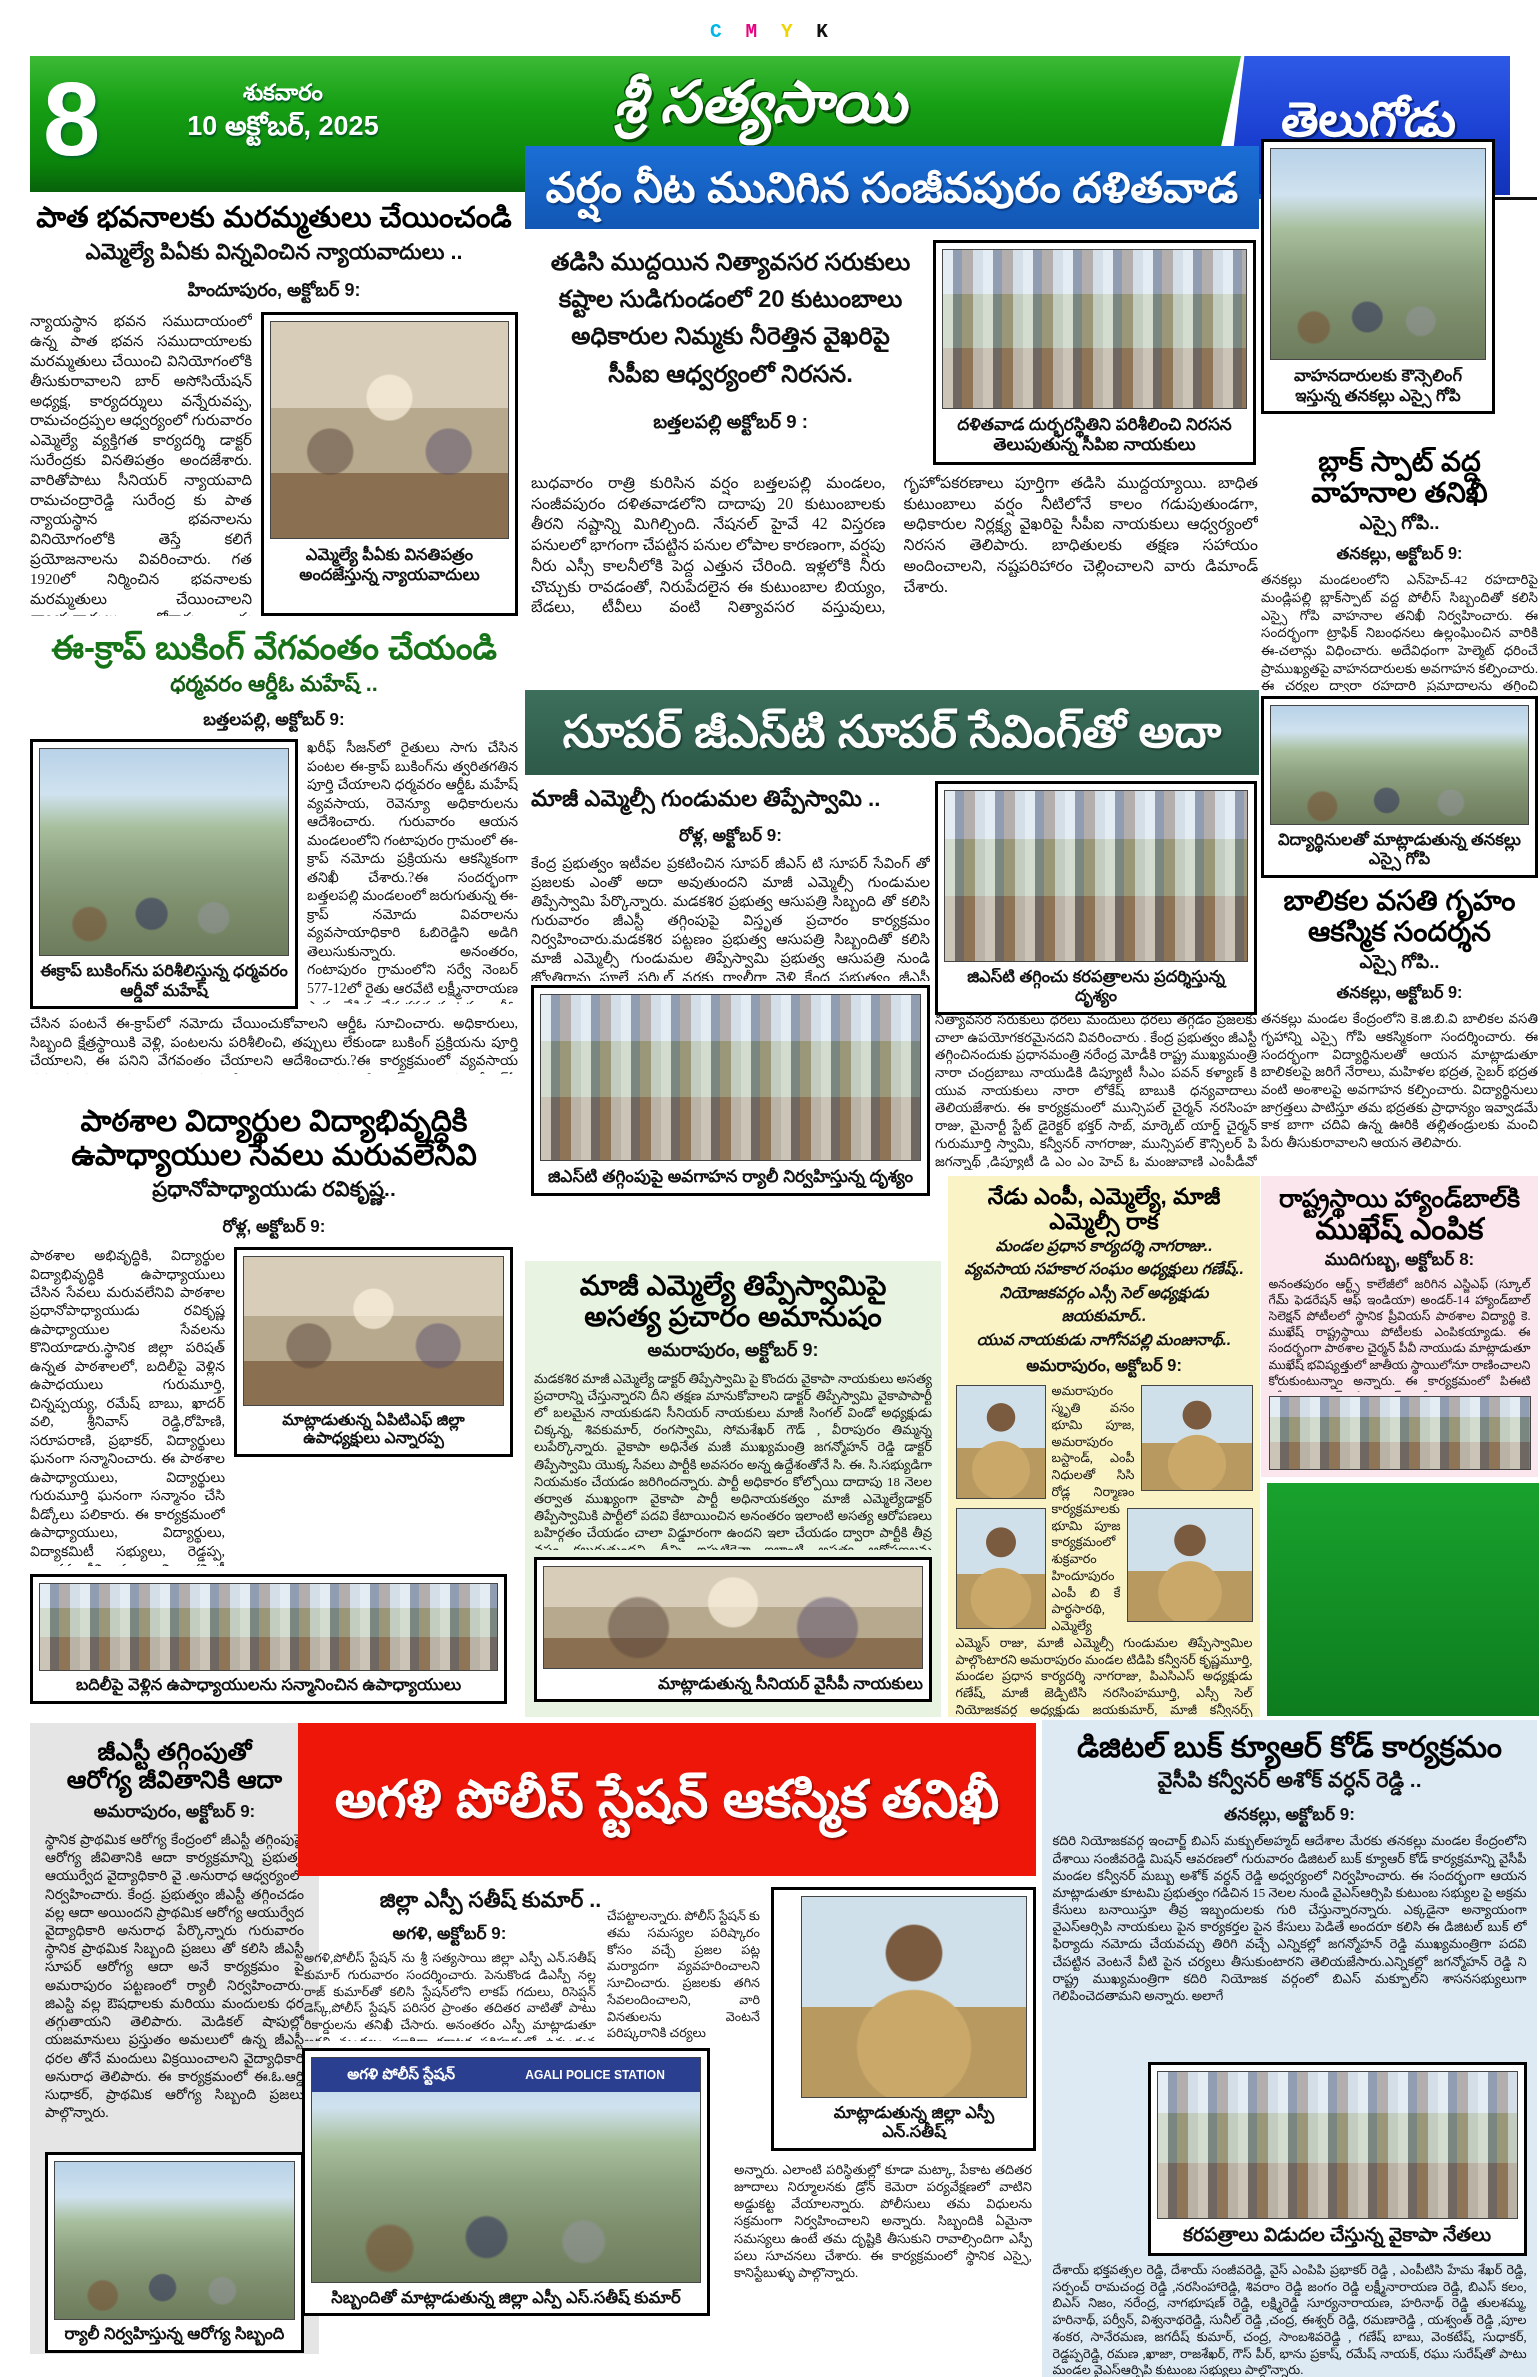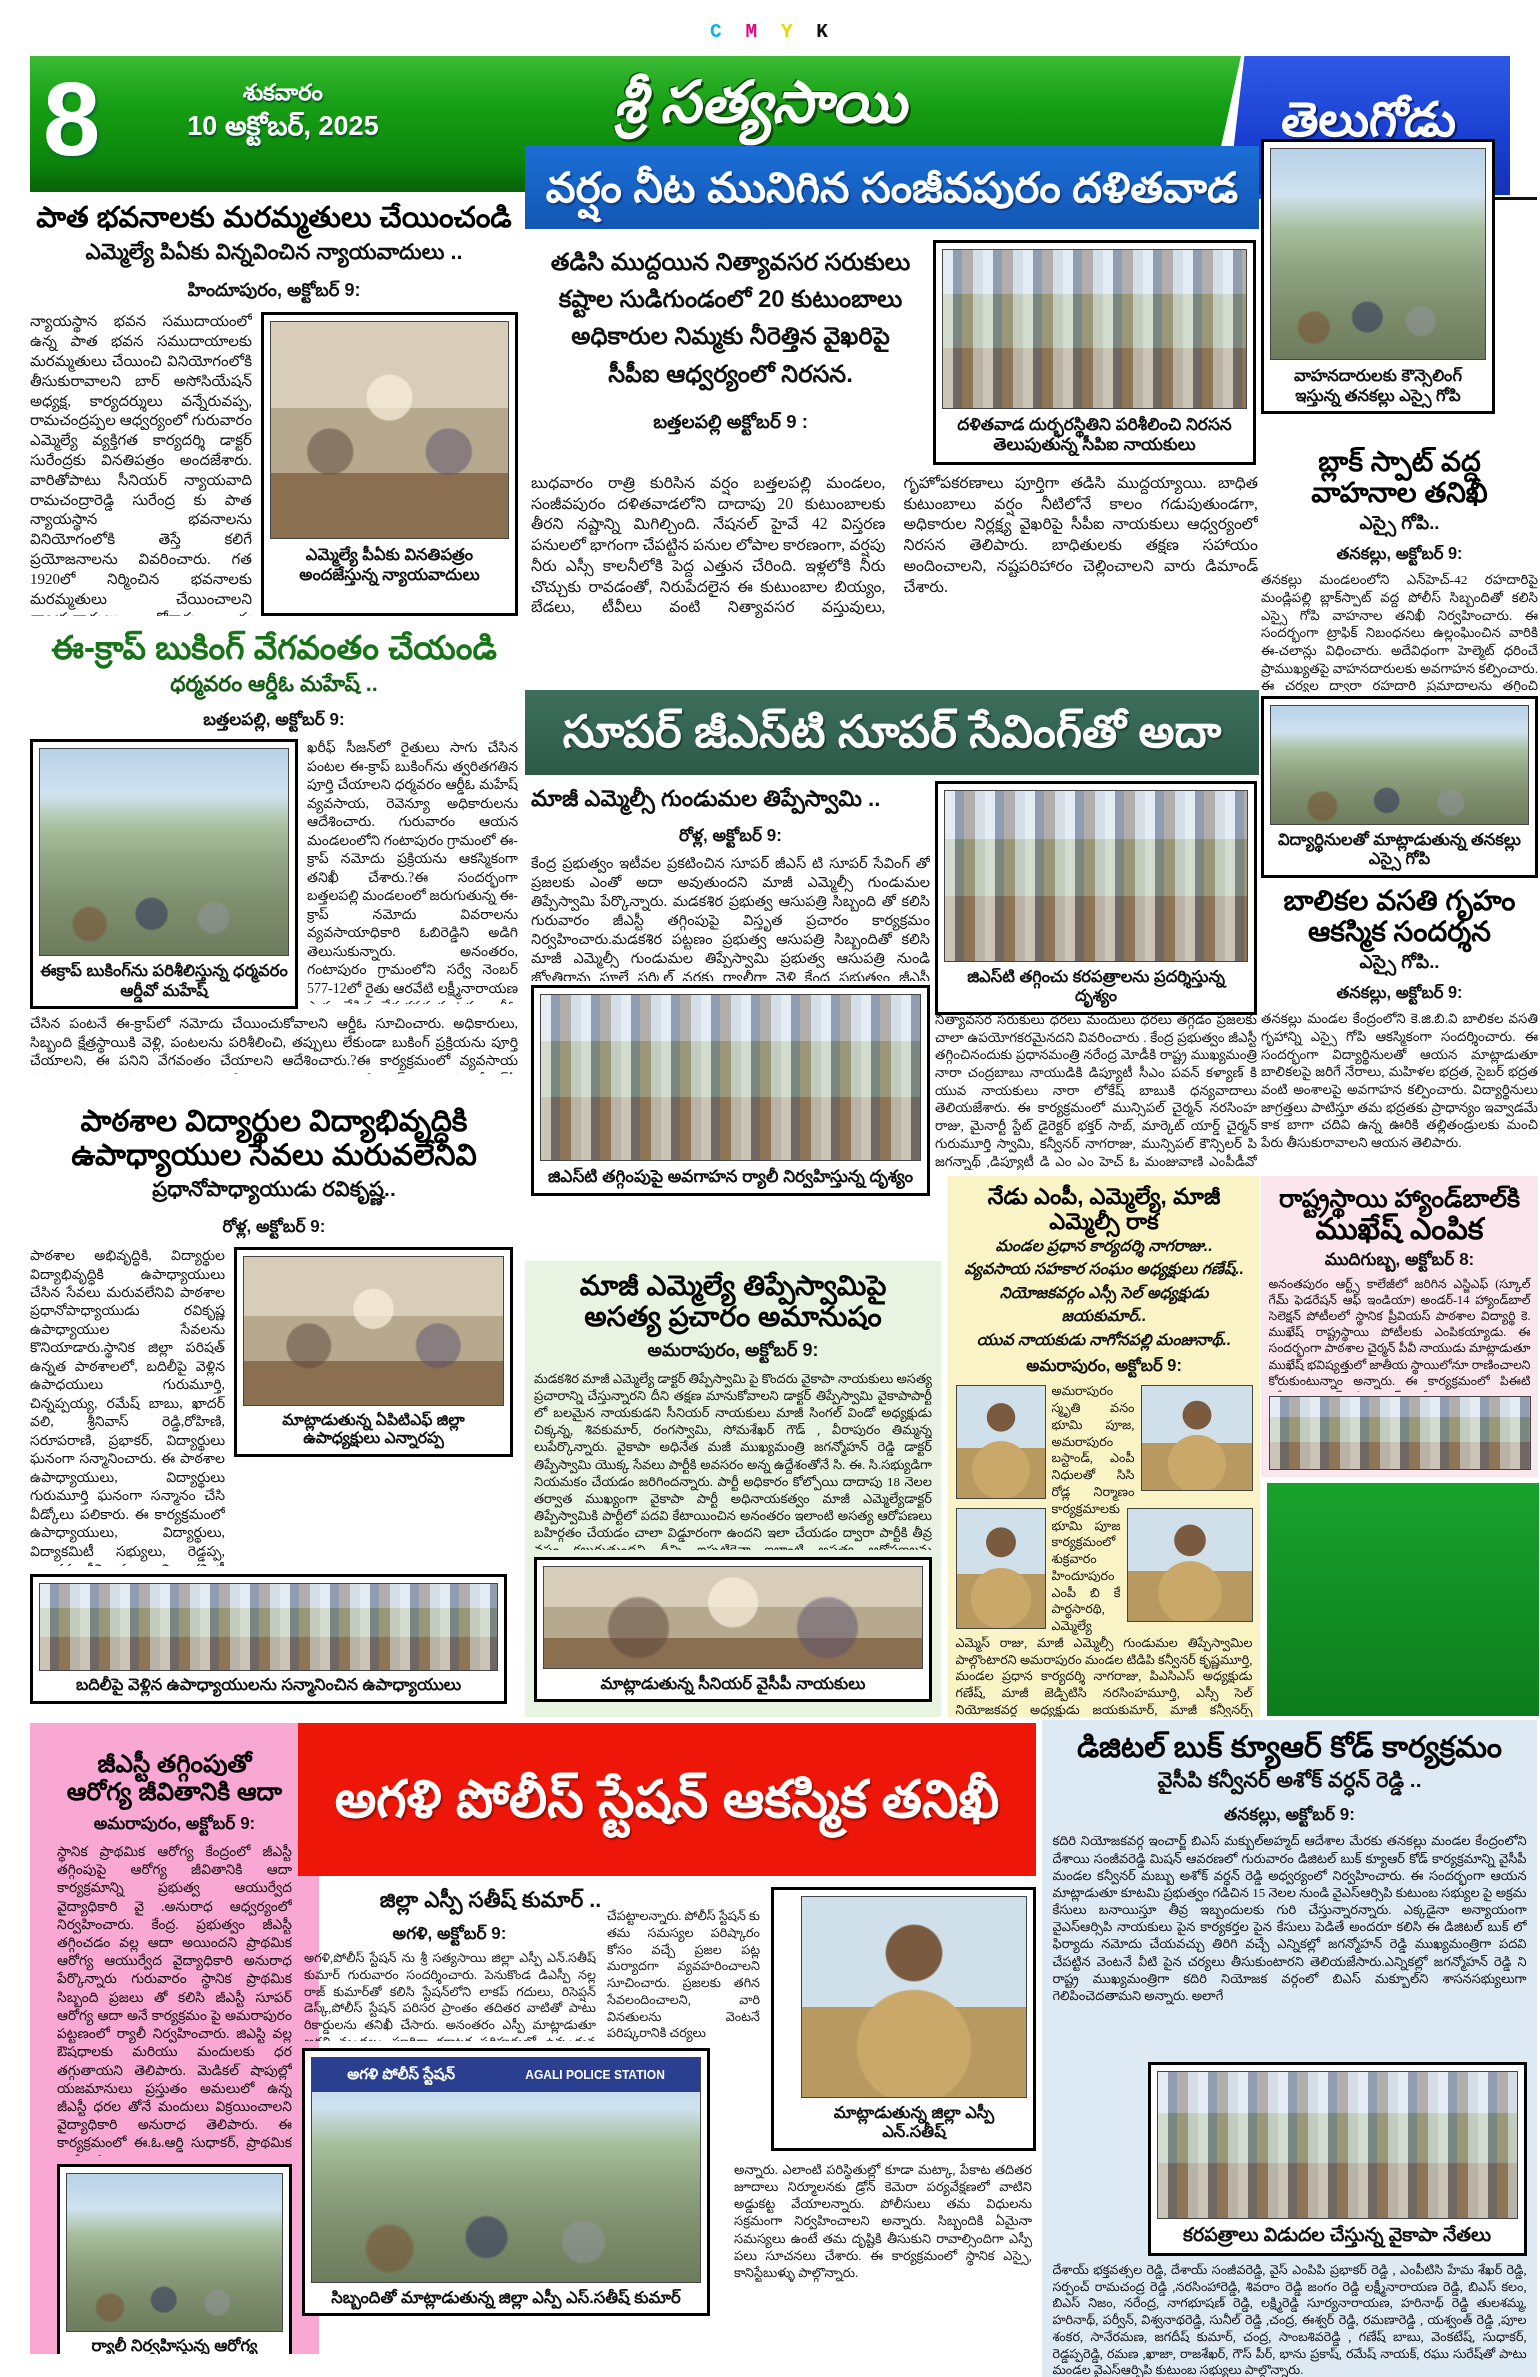--- a/index.html
+++ b/index.html
@@ -198,21 +198,21 @@
   </div>
 </div>
 
 <div class="abs clip" style="left:525px;top:1261px;width:416px;height:456px;background:#e9f3e1;padding:9px;box-sizing:border-box;">
   <div class="hl" style="font-size:28px;">మాజీ ఎమ్మెల్యే తిప్పేస్వామిపై</div>
   <div class="hl" style="font-size:28px;">అసత్య ప్రచారం అమానుషం</div>
   <div class="dl" style="font-size:18px;margin-top:7.5px;">అమరాపురం, అక్టోబర్ 9:</div>
   <div class="bd" style="font-size:13px;margin-top:4.5px;height:180px;overflow:hidden;">మడకశిర మాజీ ఎమ్మెల్యే డాక్టర్ తిప్పేస్వామి పై కొందరు వైకాపా నాయకులు అసత్య ప్రచారాన్ని చేస్తున్నారని దీని తక్షణ మానుకోవాలని డాక్టర్ తిప్పేస్వామి వైకాపాపార్టీ లో బలమైన నాయకుడని సీనియర్ నాయకులు మాజీ సింగల్ విండో అధ్యక్షుడు చిక్కన్న, శివకుమార్, రంగస్వామి, సోమశేఖర్ గౌడ్ , వీరాపురం తిమ్మన్న లుపేర్కొన్నారు. వైకాపా అధినేత మజీ ముఖ్యమంత్రి జగన్మోహన్ రెడ్డి డాక్టర్ తిప్పేస్వామి యొక్క సేవలు పార్టీకి అవసరం అన్న ఉద్దేశంతోనే సి. ఈ. సి.సభ్యుడిగా నియమకం చేయడం జరిగిందన్నారు. పార్టీ అధికారం కోల్పోయి దాదాపు 18 నెలల తర్వాత ముఖ్యంగా వైకాపా పార్టీ అధినాయకత్వం మాజీ ఎమ్మెల్యేడాక్టర్ తిప్పేస్వామికి పార్టీలో పదవి కేటాయించిన అనంతరం ఇలాంటి అసత్య ఆరోపణలు బహిర్గతం చేయడం చాలా విడ్డూరంగా ఉందని ఇలా చేయడం ద్వారా పార్టీకి తీవ్ర నష్టం కలుగుతుందని దీన్ని ఇప్పటికైనా ఇలాంటి అసత్య ఆరోపణలను మానుకోవాలని వారు హితవు పలికారు. ఈ కార్యక్రమంలో నాయకులు హనుమంతప్ప, రామంజప్ప తదితరులు పాల్గొన్నారు.</div>
   <div class="pbox" style="margin-top:7.5px;">
     <div class="ph ph-room" style="height:101px;"></div>
-    <div class="cap" style="font-size:16.4px;margin-top:4.5px;">మాట్లాడుతున్న సీనియర్ వైసీపీ నాయకులు</div>
+    <div class="cap" style="font-size:16.4px;margin-top:4.5px;text-align:right;">మాట్లాడుతున్న సీనియర్ వైసీపీ నాయకులు</div>
   </div>
 </div>
 
 <div class="abs clip" style="left:948px;top:1176px;width:312px;height:541px;background:#faf3c5;padding:7.5px;box-sizing:border-box;">
   <div class="hl" style="font-size:22.4px;">నేడు ఎంపీ, ఎమ్మెల్యే, మాజీ ఎమ్మెల్సీ రాక</div>
   <div class="sub" style="font-size:15.7px;font-style:italic;line-height:1.5;">
     <div>మండల ప్రధాన కార్యదర్శి నాగరాజు..</div>
     <div>వ్యవసాయ సహకార సంఘం అధ్యక్షులు గణేష్..</div>
     <div>నియోజకవర్గం ఎస్సీ సెల్ అధ్యక్షుడు జయకుమార్..</div>
     <div>యువ నాయకుడు నాగోనపల్లి మంజునాథ్..</div>
@@ -220,21 +220,21 @@
   <div class="dl" style="font-size:16.4px;margin-top:4.5px;">అమరాపురం, అక్టోబర్ 9:</div>
   <div style="margin-top:4.5px;">
     <div class="ph ph-port" style="width:88px;height:112px;float:left;margin:1.5px 6px 4.5px 0;"></div>
     <div class="ph ph-port" style="width:110px;height:104px;float:right;margin:1.5px 0 4.5px 6px;"></div>
     <div class="ph ph-port" style="width:88px;height:119px;float:left;margin:4.5px 6px 3px 0;clear:left;"></div>
     <div class="ph ph-port" style="width:124px;height:112px;float:right;margin:4.5px 0 3px 6px;clear:right;"></div>
     <div class="bd" style="font-size:12.7px;">అమరాపురం స్మృతి వనం భూమి పూజ, అమరాపురం బస్టాండ్, ఎంపీ నిధులతో సిసి రోడ్ల నిర్మాణం కార్యక్రమాలకు భూమి పూజ కార్యక్రమంలో శుక్రవారం హిందూపురం ఎంపీ బి కే పార్థసారథి, ఎమ్మెల్యే ఎమ్మెస్ రాజు, మాజీ ఎమ్మెల్సీ గుండుమల తిప్పేస్వామిల పాల్గొంటారని అమరాపురం మండల టిడిపి కన్వీనర్ కృష్ణమూర్తి, మండల ప్రధాన కార్యదర్శి నాగరాజు, పిఎసిఎస్ అధ్యక్షుడు గణేష్, మాజీ జెడ్పిటిసి నరసింహమూర్తి, ఎస్సీ సెల్ నియోజకవర్గ అధ్యక్షుడు జయకుమార్, మాజీ కన్వీనర్స్ శివరుద్రప్ప, యువ నాయకుడు నాగోనపల్లి మంజునాథ్ అన్నారు. మండలంలోని కూటమి నాయకులు కార్యకర్తలు ప్రతి ఒక్కరు హాజరై ఈ కార్యక్రమాన్ని విజయవంతం చేయాలని వారు కోరారు. బస్టాండ్ ఆవరణలో బహిరంగసమావేశాన్ని ఏర్పాటు చేసినట్లు వారు పేర్కొన్నారు.</div>
   </div>
 </div>
 
-<div class="abs clip" style="left:30px;top:1723px;width:289px;height:631px;background:#f9a8d4;padding:27px;box-sizing:border-box;">
+<div class="abs clip" style="left:30px;top:1723px;width:289px;height:631px;background:#e5e5e5;padding:15px;box-sizing:border-box;">
   <div class="hl" style="font-size:24.6px;">జీఎస్టీ తగ్గింపుతో</div>
   <div class="hl" style="font-size:24.6px;">ఆరోగ్య జీవితానికి ఆదా</div>
   <div class="dl" style="font-size:17px;margin-top:9px;">అమరాపురం, అక్టోబర్ 9:</div>
   <div class="bd" style="font-size:13.8px;margin-top:6px;height:313px;overflow:hidden;">స్థానిక ప్రాథమిక ఆరోగ్య కేంద్రంలో జీఎస్టీ తగ్గింపుపై ఆరోగ్య జీవితానికి ఆదా కార్యక్రమాన్ని ప్రభుత్వ ఆయుర్వేద వైద్యాధికారి వై .అనురాధ ఆధ్వర్యంలో నిర్వహించారు. కేంద్ర. ప్రభుత్వం జీఎస్టీ తగ్గించడం వల్ల ఆదా అయిందని ప్రాథమిక ఆరోగ్య ఆయుర్వేద వైద్యాధికారి అనురాధ పేర్కొన్నారు గురువారం స్థానిక ప్రాథమిక సిబ్బంది ప్రజలు తో కలిసి జీఎస్టీ సూపర్ ఆరోగ్య ఆదా అనే కార్యక్రమం పై అమరాపురం పట్టణంలో ర్యాలీ నిర్వహించారు. జిఎస్టి వల్ల ఔషధాలకు మరియు మందులకు ధర తగ్గుతాయని తెలిపారు. మెడికల్ షాపుల్లో యజమానులు ప్రస్తుతం అమలులో ఉన్న జీఎస్టీ ధరల తోనే మందులు విక్రయించాలని వైద్యాధికారి అనురాధ తెలిపారు. ఈ కార్యక్రమంలో ఈ.ఓ.ఆర్డి సుధాకర్, ప్రాథమిక ఆరోగ్య సిబ్బంది ప్రజలు పాల్గొన్నారు.</div>
   <div class="pbox" style="margin-top:7.5px;">
     <div class="ph ph-out" style="height:157px;"></div>
     <div class="cap" style="font-size:16.4px;margin-top:4.5px;">ర్యాలీ నిర్వహిస్తున్న ఆరోగ్య సిబ్బంది</div>
   </div>
 </div>
 

